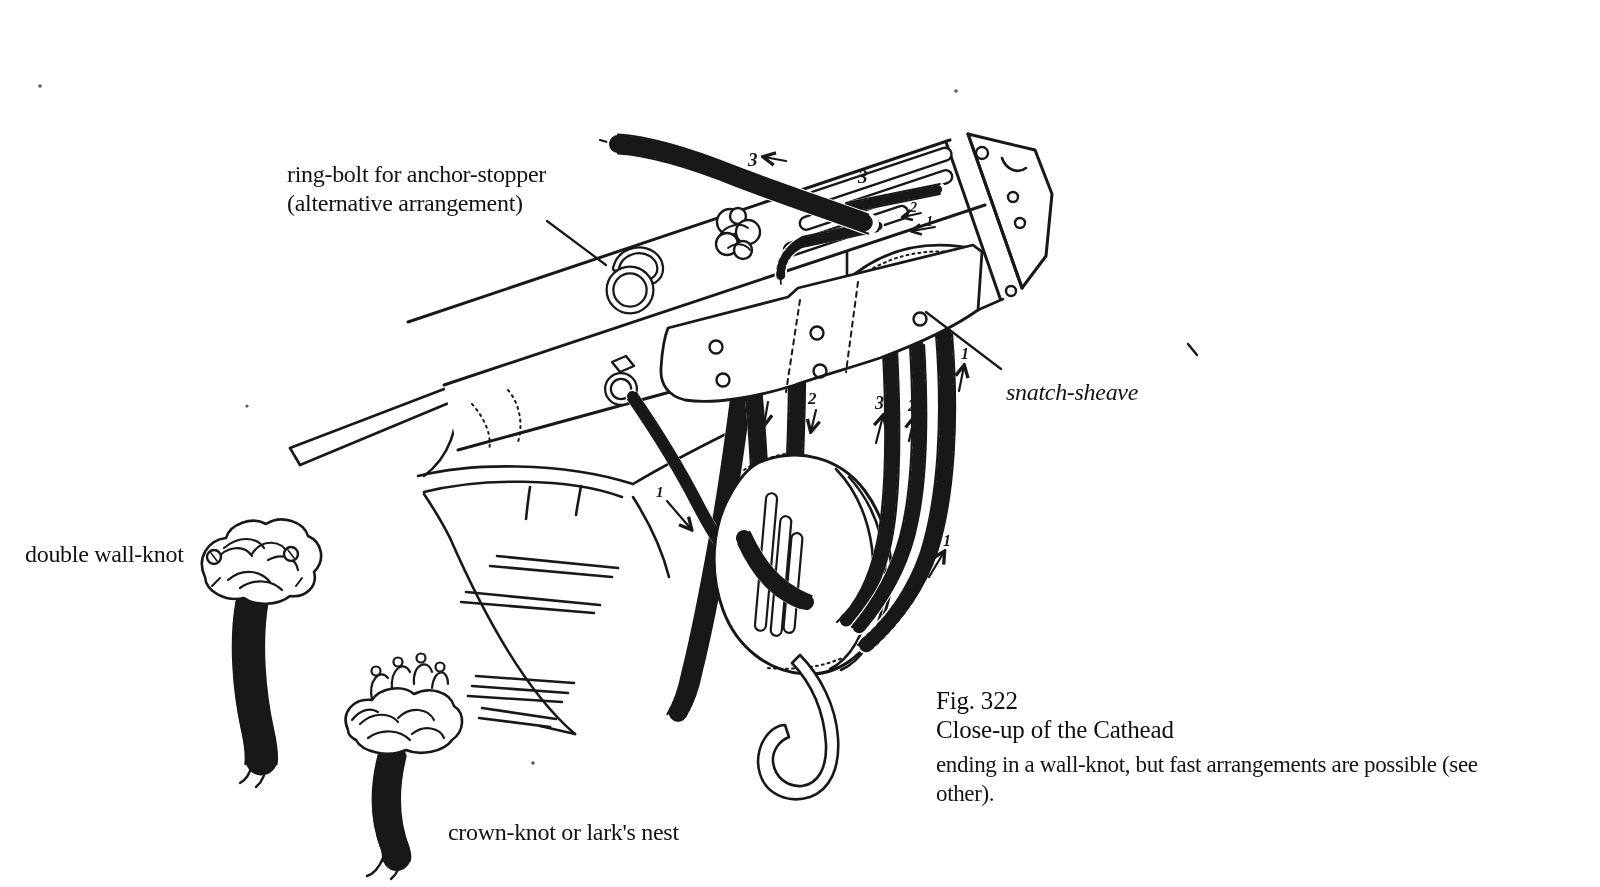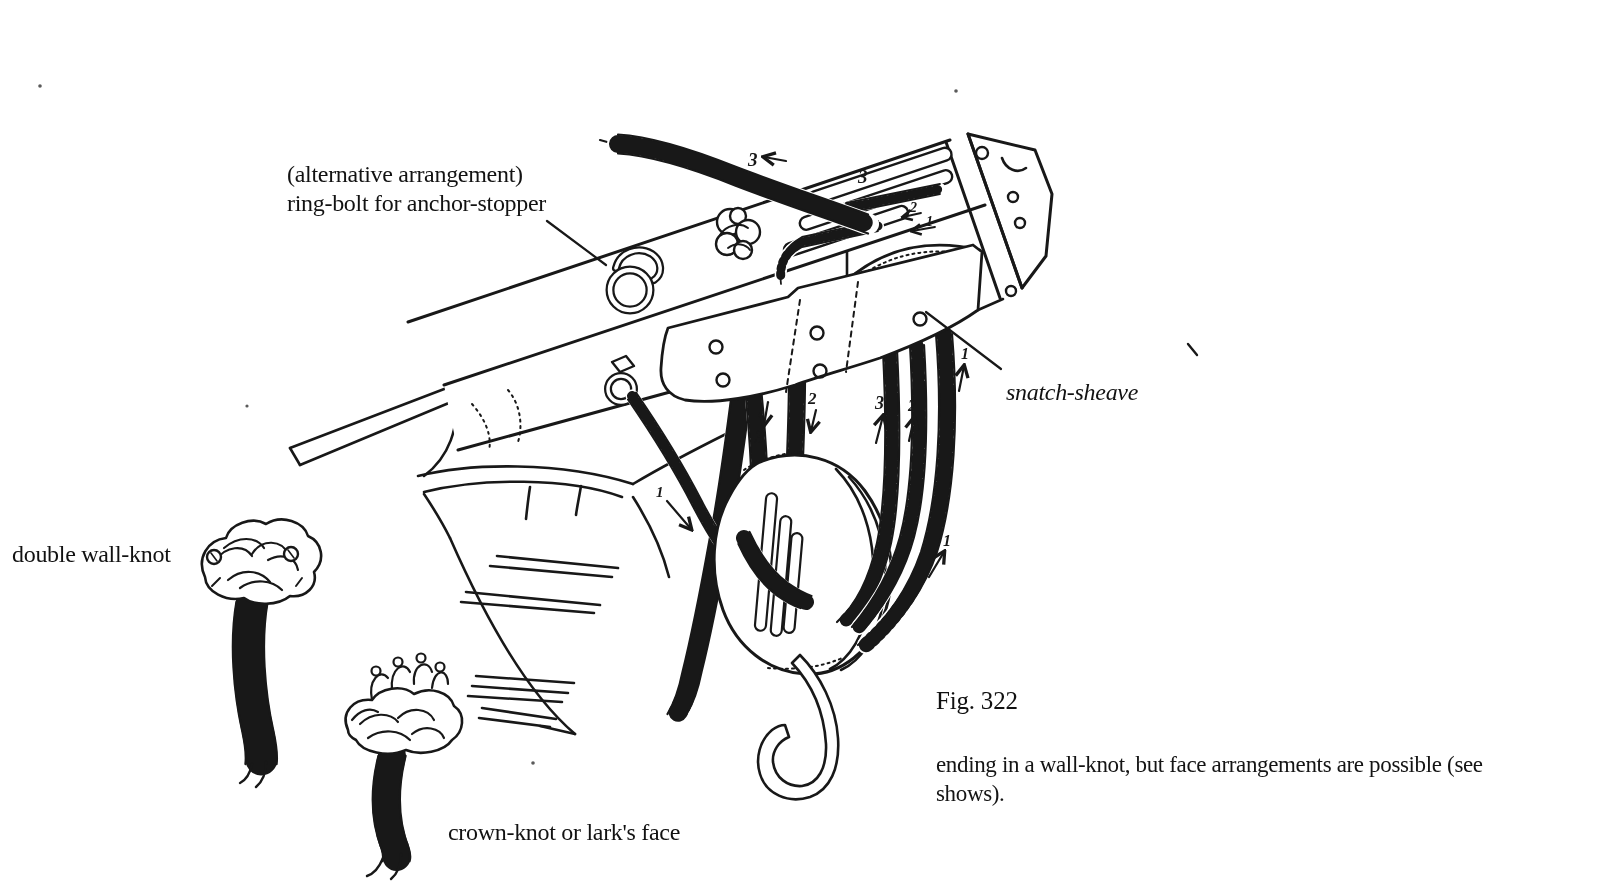--- a/index.html
+++ b/index.html
@@ -284,31 +284,32 @@
       <circle cx="40" cy="86" r="1.8"></circle>
       <circle cx="956" cy="91" r="1.8"></circle>
       <circle cx="247" cy="406" r="1.6"></circle>
       <circle cx="533" cy="763" r="1.8"></circle>
     </g>
     <path d="M1188,344 L1197,355" stroke-width="2.4"></path>
   </g>
 </svg>
 
 <div class="label" style="left:287px;top:160px;">
+  <div>ring-bolt for anchor-stopper</div>
   <div>(alternative arrangement)</div>
-  <div>ring-bolt for anchor-stopper</div>
 </div>
 
 <div class="label" style="left:1006px;top:378px;font-style:italic;">snatch-sheave</div>
 
-<div class="label" style="left:12px;top:540px;text-align:center;">double wall-knot</div>
-
-<div class="label" style="left:448px;top:818px;">crown-knot or lark's face</div>
+<div class="label" style="left:25px;top:540px;text-align:center;">double wall-knot</div>
+
+<div class="label" style="left:448px;top:818px;">crown-knot or lark's nest</div>
 
 <div class="cap-head" style="left:936px;top:686px;">
   <div>Fig. 322</div>
+  <div>Close-up of the Cathead</div>
 </div>
 <div class="cap-body" style="left:936px;top:751px;">
-  <div>ending in a wall-knot, but face arrangements are possible (see</div>
-  <div>shows).</div>
+  <div>ending in a wall-knot, but fast arrangements are possible (see</div>
+  <div>other).</div>
 </div>
 
 </div>
 
 </body></html>

